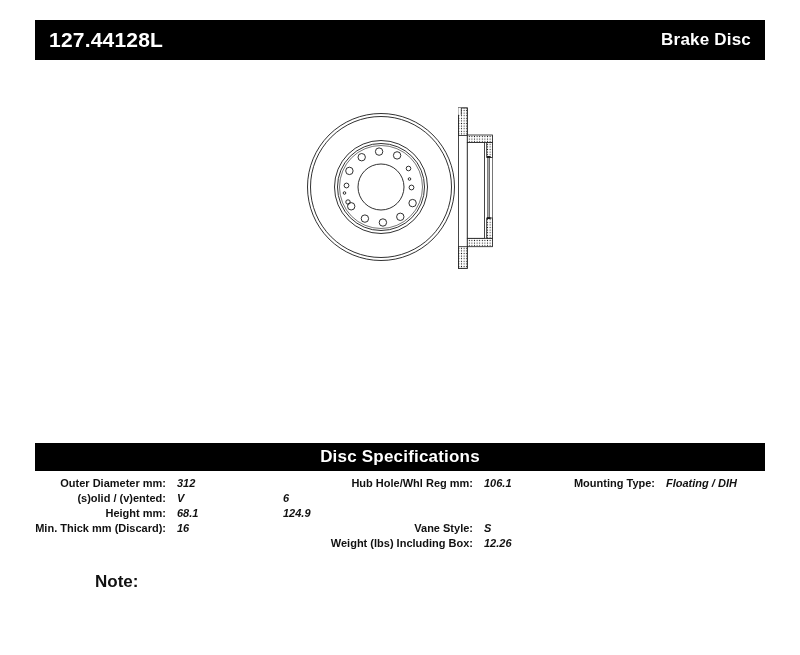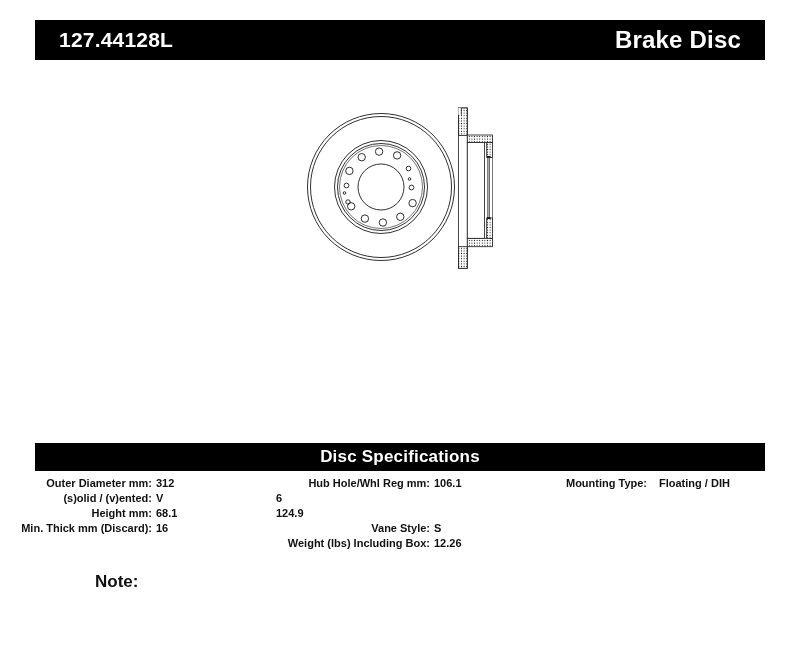--- a/index.html
+++ b/index.html
@@ -5,36 +5,36 @@
   html,body{margin:0;padding:0;}
   body{
     width:800px;height:655px;position:relative;background:#ffffff;
     font-family:"Liberation Sans","DejaVu Sans",sans-serif;color:#111;
     overflow:hidden;
   }
   .bar{
     position:absolute;left:35px;width:730px;background:#000;color:#fff;
     display:flex;align-items:center;box-sizing:border-box;
   }
-  .top-bar{top:20px;height:40px;justify-content:space-between;padding:0 24px;}
+  .top-bar{top:20px;height:40px;justify-content:space-between;padding:0 14px;}
   .top-bar .part{font-size:21px;font-weight:bold;letter-spacing:0.2px;}
-  .top-bar .prod{font-size:24px;font-weight:bold;letter-spacing:0.2px;}
+  .top-bar .prod{font-size:17px;font-weight:bold;letter-spacing:0.2px;}
   .spec-bar{top:443px;height:28px;justify-content:center;}
   .spec-bar .title{font-size:17px;font-weight:bold;letter-spacing:0.2px;}
   .drawing-wrap{position:absolute;left:280px;top:95px;width:225px;height:185px;}
   .spec-col{position:absolute;top:476px;font-size:11px;font-weight:bold;line-height:14.9px;}
   .spec-row{display:flex;white-space:nowrap;height:14.9px;}
   .spec-label{display:inline-block;text-align:right;}
-  .spec-value{margin-left:4px;}
-  .col-left{left:17px;}
+  .spec-value{margin-left:11px;font-style:italic;}
+  .col-left{left:31px;}
   .col-left .spec-label{width:135px;}
   .col-mid{left:272px;}
-  .col-mid .spec-label{width:158px;}
+  .col-mid .spec-label{width:158px;margin-left:43px;}
   .col-right{left:558px;}
-  .col-right .spec-label{width:97px;text-align:center;}
+  .col-right .spec-label{width:97px;}
   .note{position:absolute;left:95px;top:572px;font-size:17px;font-weight:bold;}
 </style>
 </head>
 <body>
 
 <div class="bar top-bar">
   <span class="part">127.44128L</span>
   <span class="prod">Brake Disc</span>
 </div>
 

